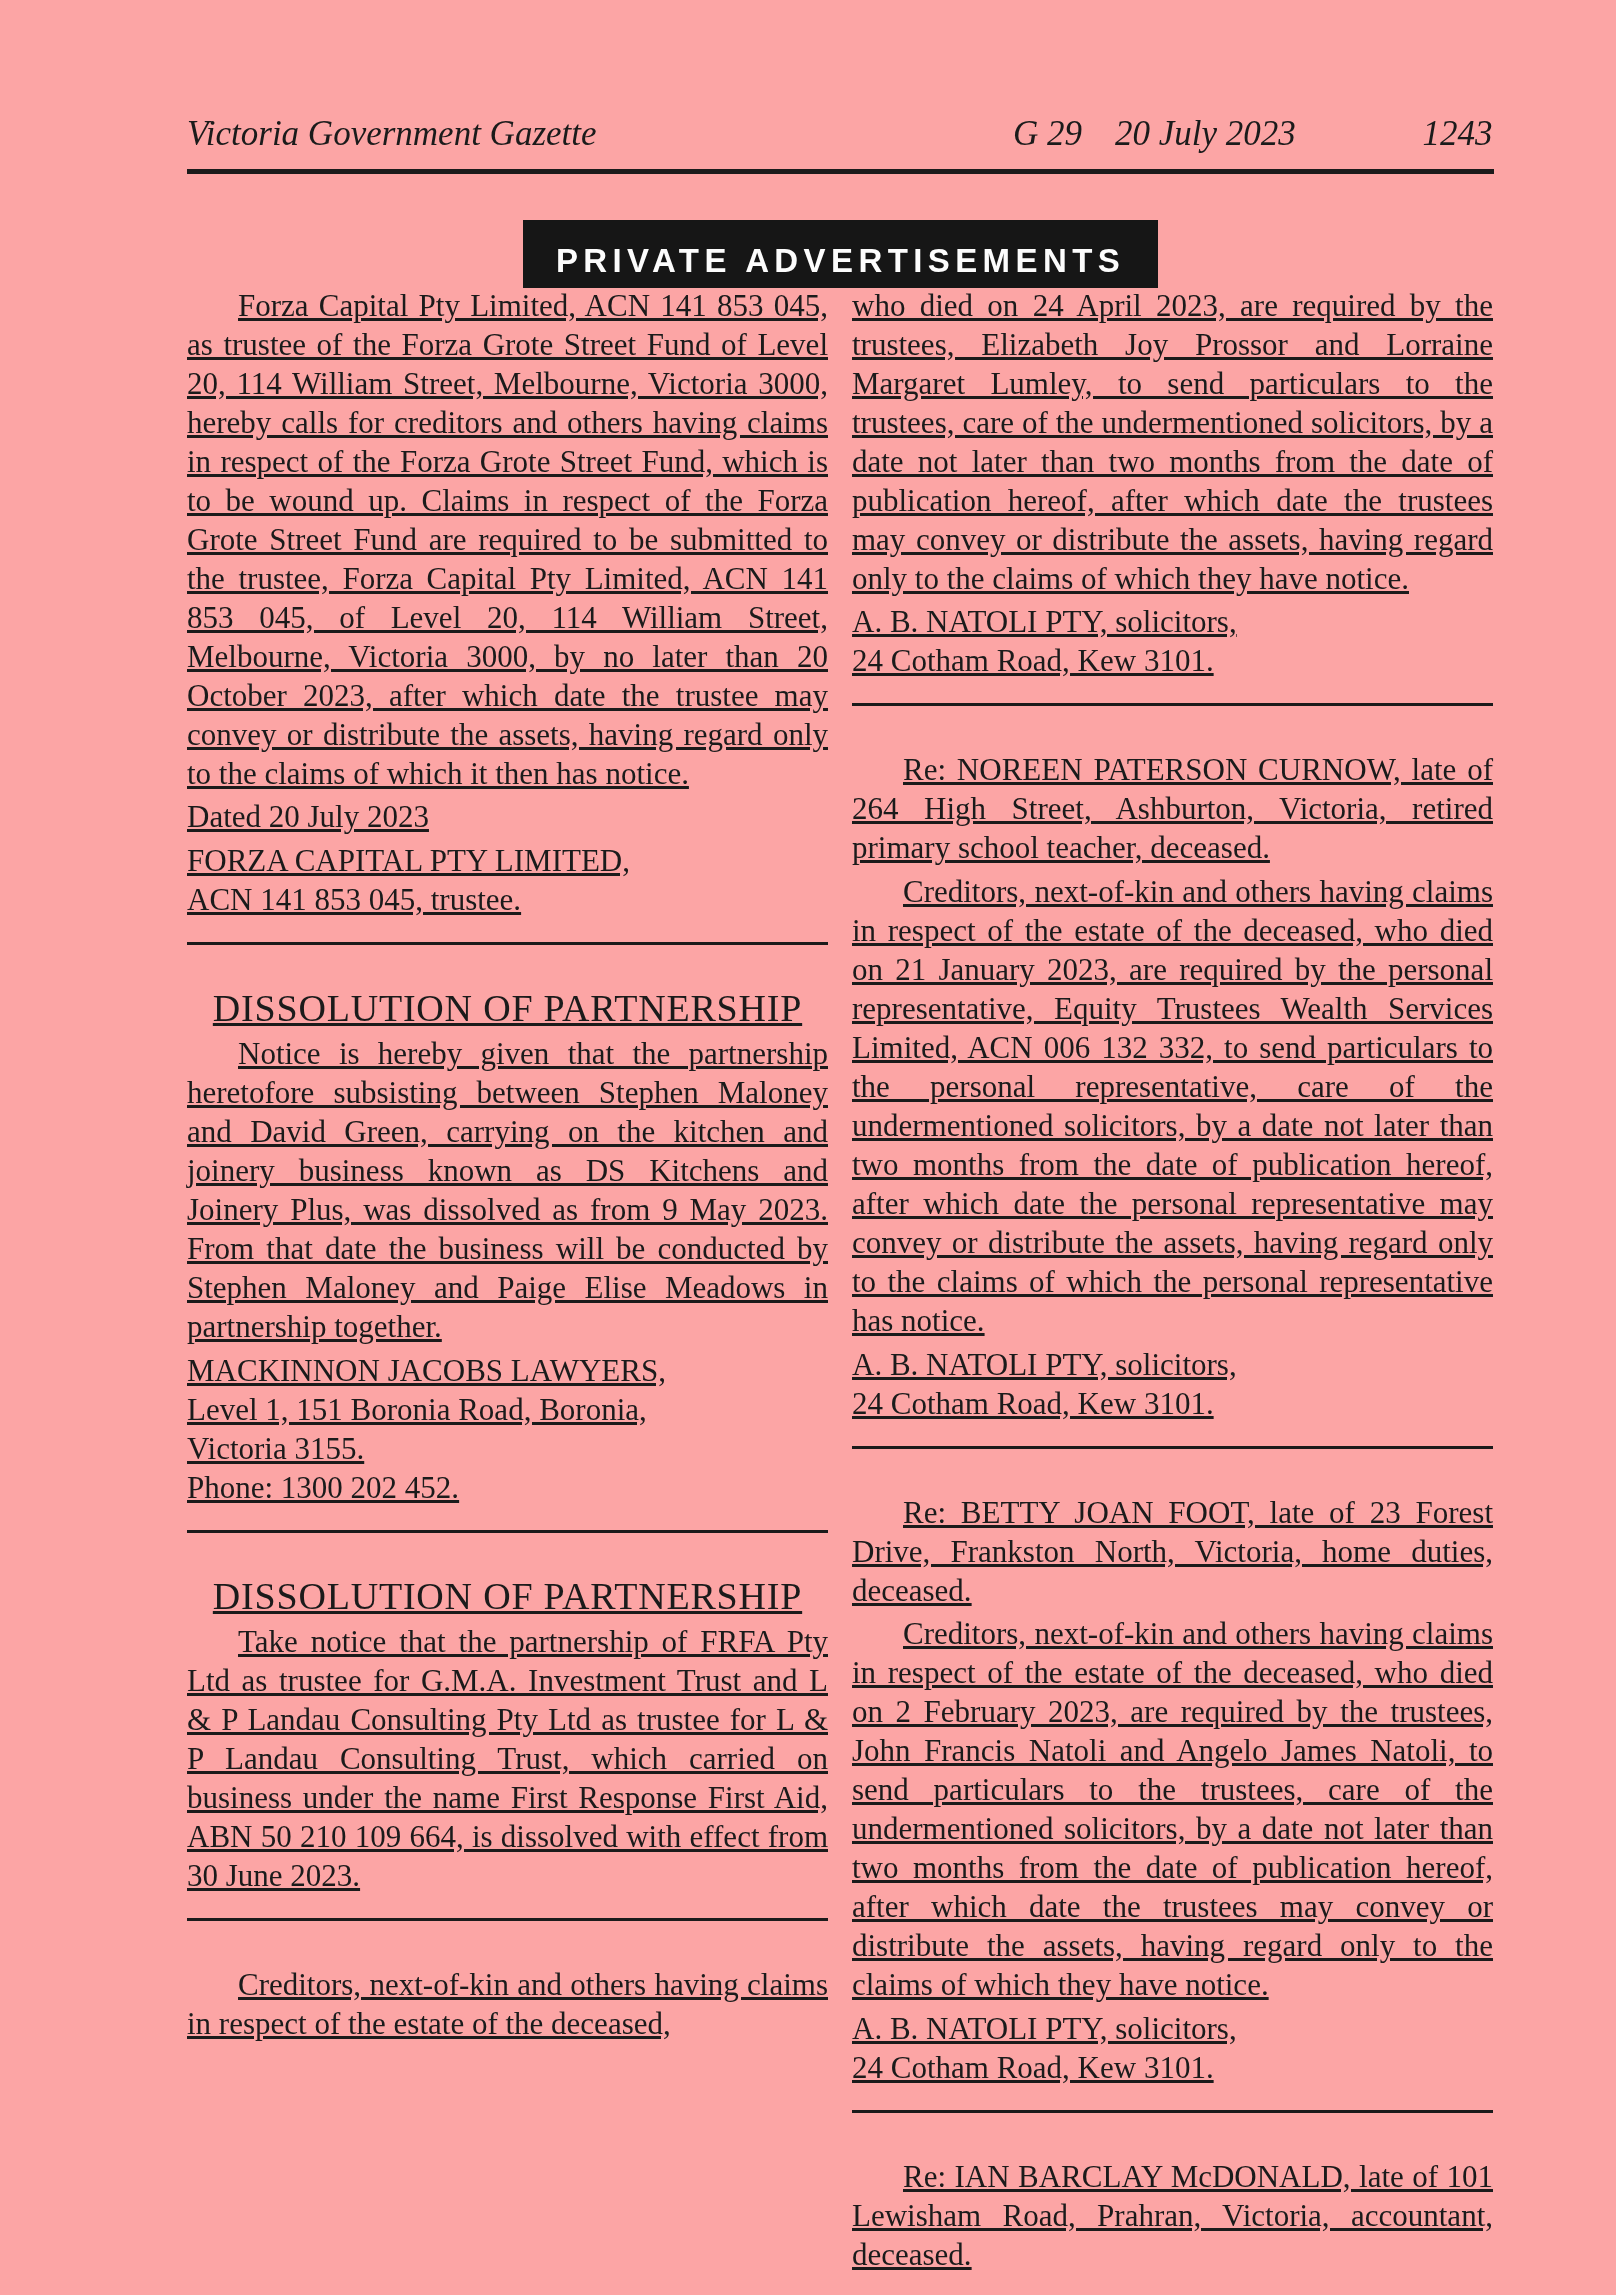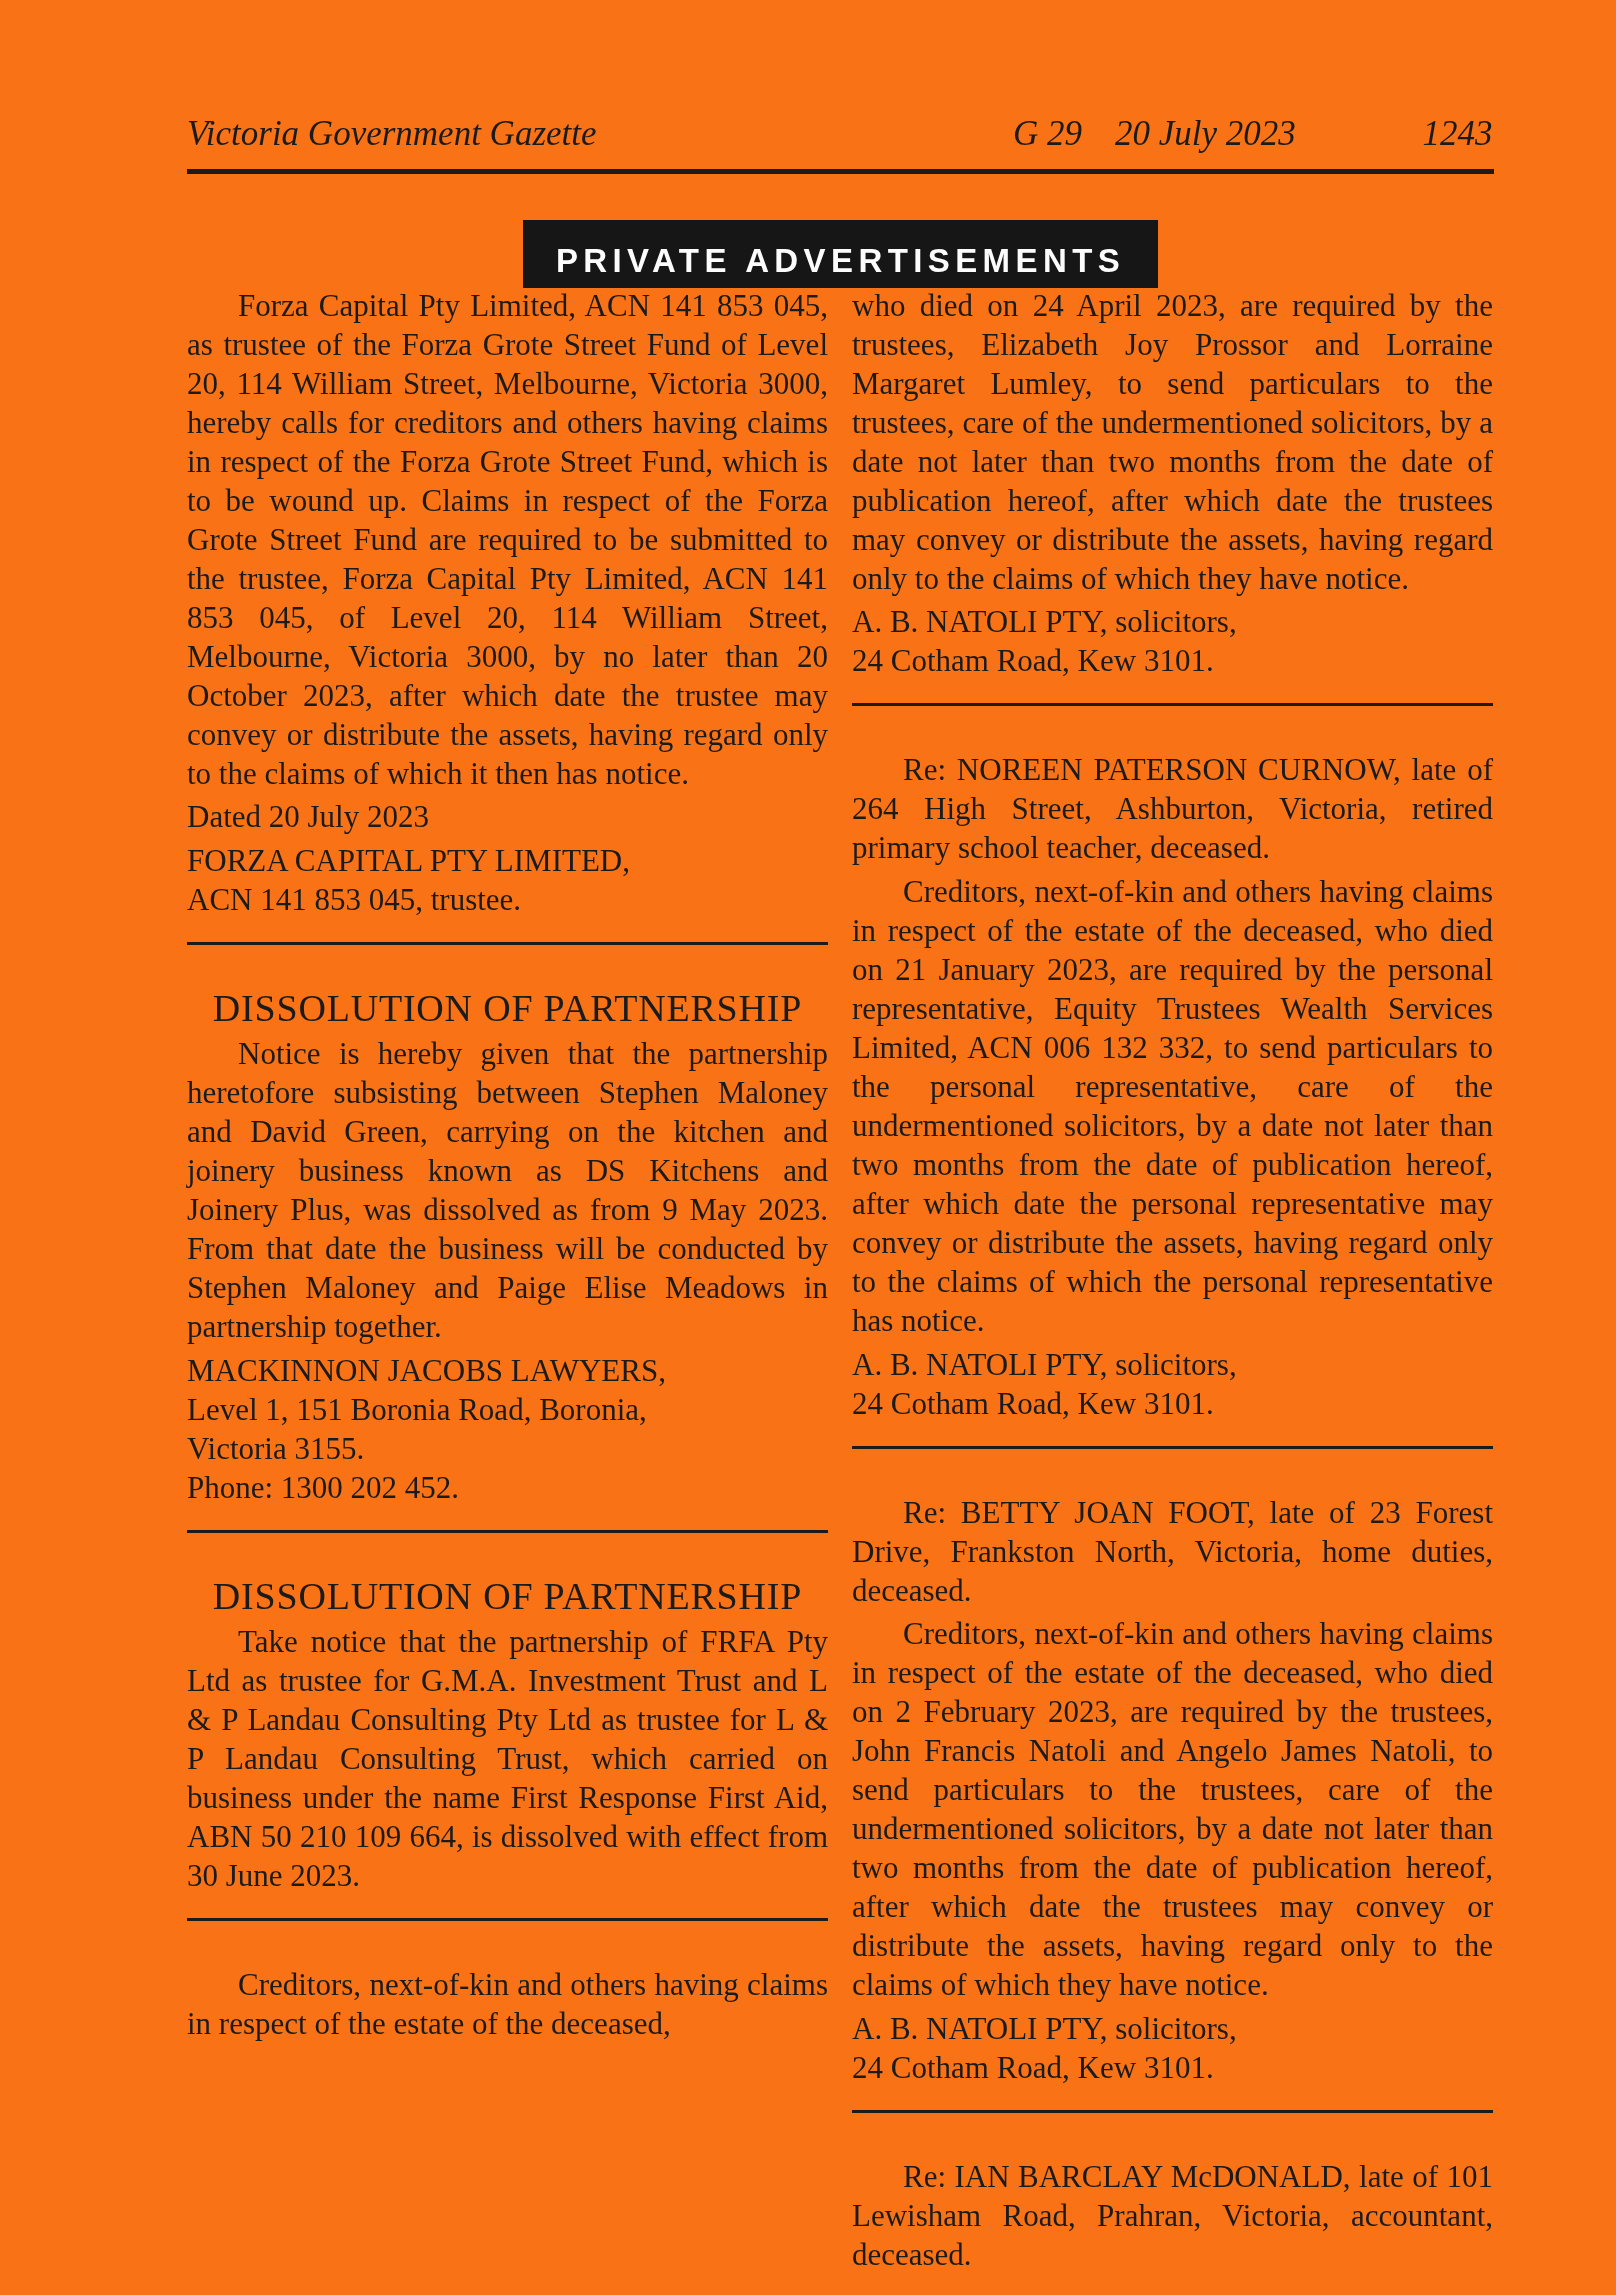--- a/index.html
+++ b/index.html
@@ -1,20 +1,20 @@
 <!DOCTYPE html>
 <html style="font-size:12.4px"><head>
 <meta charset="utf-8">
 <style>
   html,body{margin:0;padding:0;background:#ffffff;}
   .page{
     position:relative;
     width:1616px;
     height:2295px;
-    background:#f97316;
+    background:#fca5a5;
     font-family:"Liberation Serif", serif;
     color:#1b1b1b;
     overflow:hidden;
   }
   
   .header{
     position:absolute;
     left:187px; top:93px;
     width:1307px; height:76px;
     border-bottom:5.4px solid #1b1b1b;
@@ -45,21 +45,21 @@
     white-space:nowrap;
   }
   
   .columns{
     position:absolute;
     left:187px; top:281px;
     width:1307px;
     display:flex;
     gap:24px;
   }
-  .col{width:641px;flex:0 0 641px;}
+  .col{width:641px;flex:0 0 641px;text-decoration:underline;}
   .para{
     margin:4.7px 0 0 0;
     font-size:31px;
     line-height:39px;
     text-align:justify;
     text-indent:51px;
   }
   .para.no-indent{text-indent:0;}
   .notice-heading{
     margin:0 0 6.2px 0;

